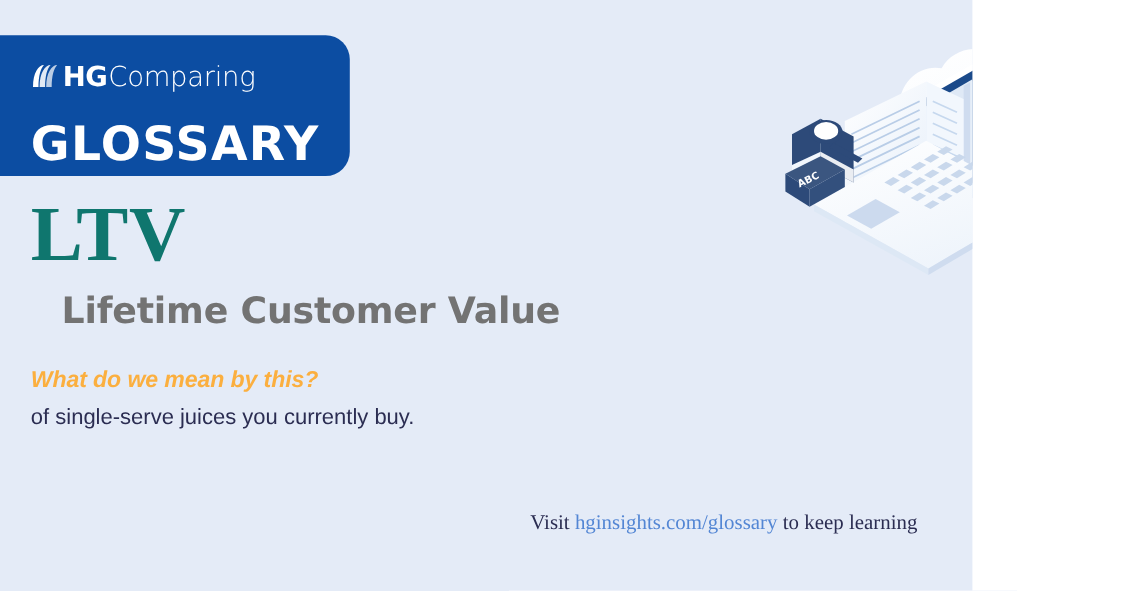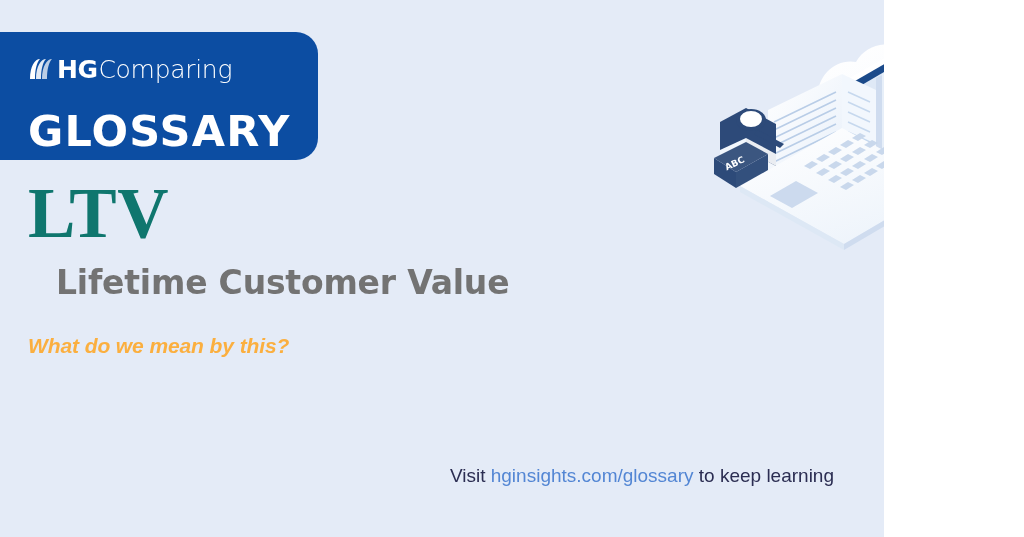--- a/index.html
+++ b/index.html
@@ -122,21 +122,21 @@
   .definition span {
     display: block;
   }
 
   
   .footer {
     position: absolute;
     right: 50px;
     top: 464px;
     color: #2b2d52;
-    font-family: Liberation Sans, sans-serif;
+    font-family: Liberation Serif, serif;
     font-size: 19px;
     line-height: 24px;
     white-space: nowrap;
   }
   .footer .link {
     color: #5386d4;
   }
 
   
   .illustration {
@@ -167,20 +167,21 @@
       <span class="logo-hg">HG</span>
       <span class="logo-insights">Comparing</span>
     </div>
     <div class="badge-title">GLOSSARY</div>
   </div>
 
   <div class="term">LTV</div>
   <div class="term-full">Lifetime Customer Value</div>
   <div class="prompt">What do we mean by this?</div>
   <div class="definition">
+    <span>of single-serve juices you currently buy.</span>
   </div>
 
   <div class="footer">
     <span>Visit </span><span class="link">hginsights.com/glossary</span><span> to keep learning</span>
   </div>
 
   <div class="illustration">
     <svg viewBox="0 0 324 232" xmlns="http://www.w3.org/2000/svg">
       <defs>
         <linearGradient id="cloudBack" x1="0" y1="0" x2="0.4" y2="1">

